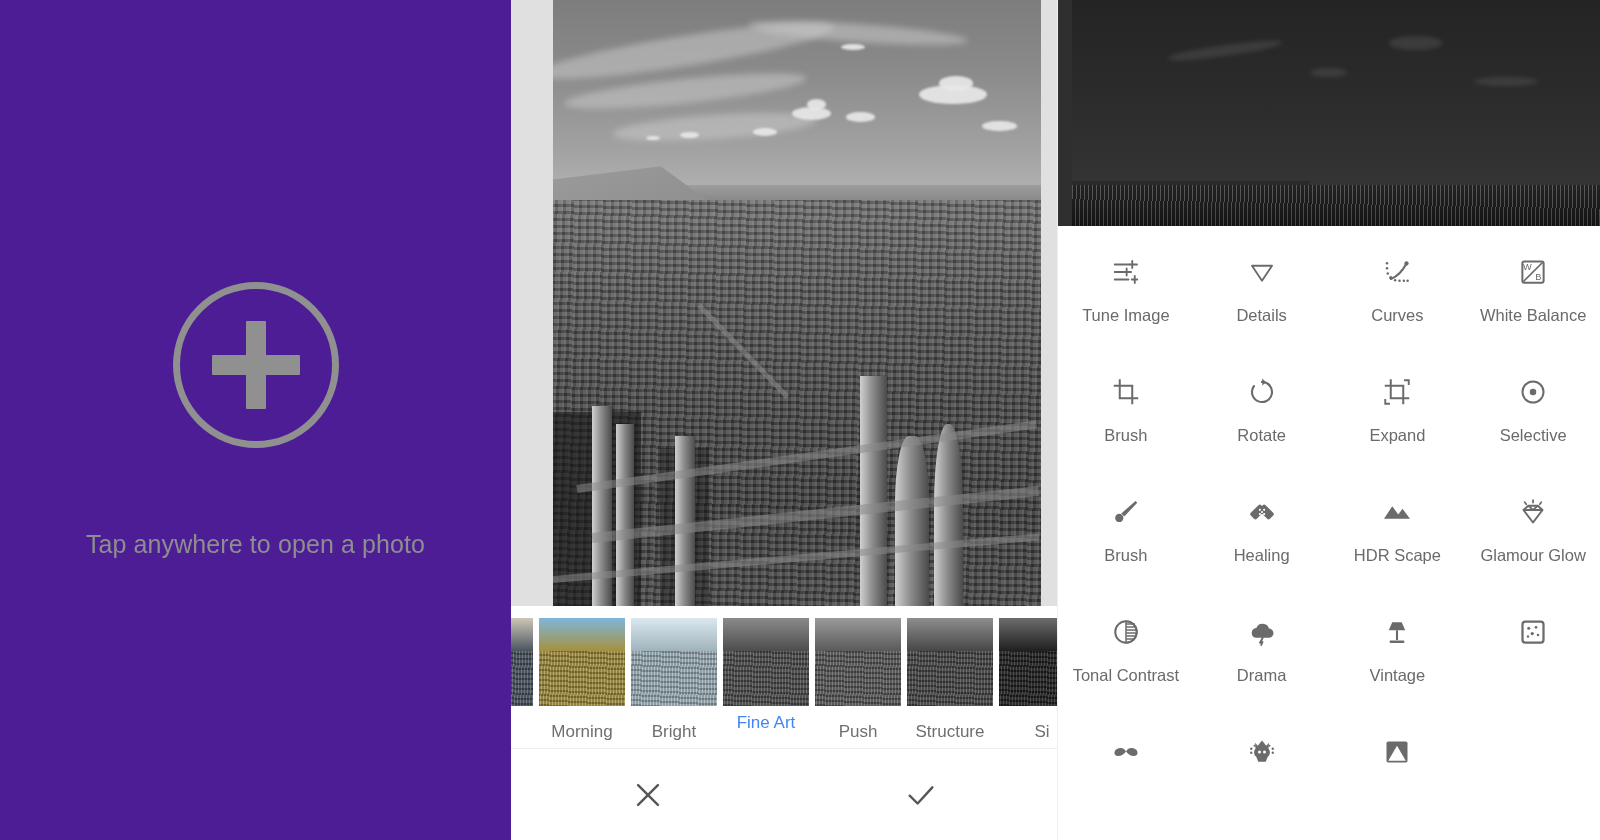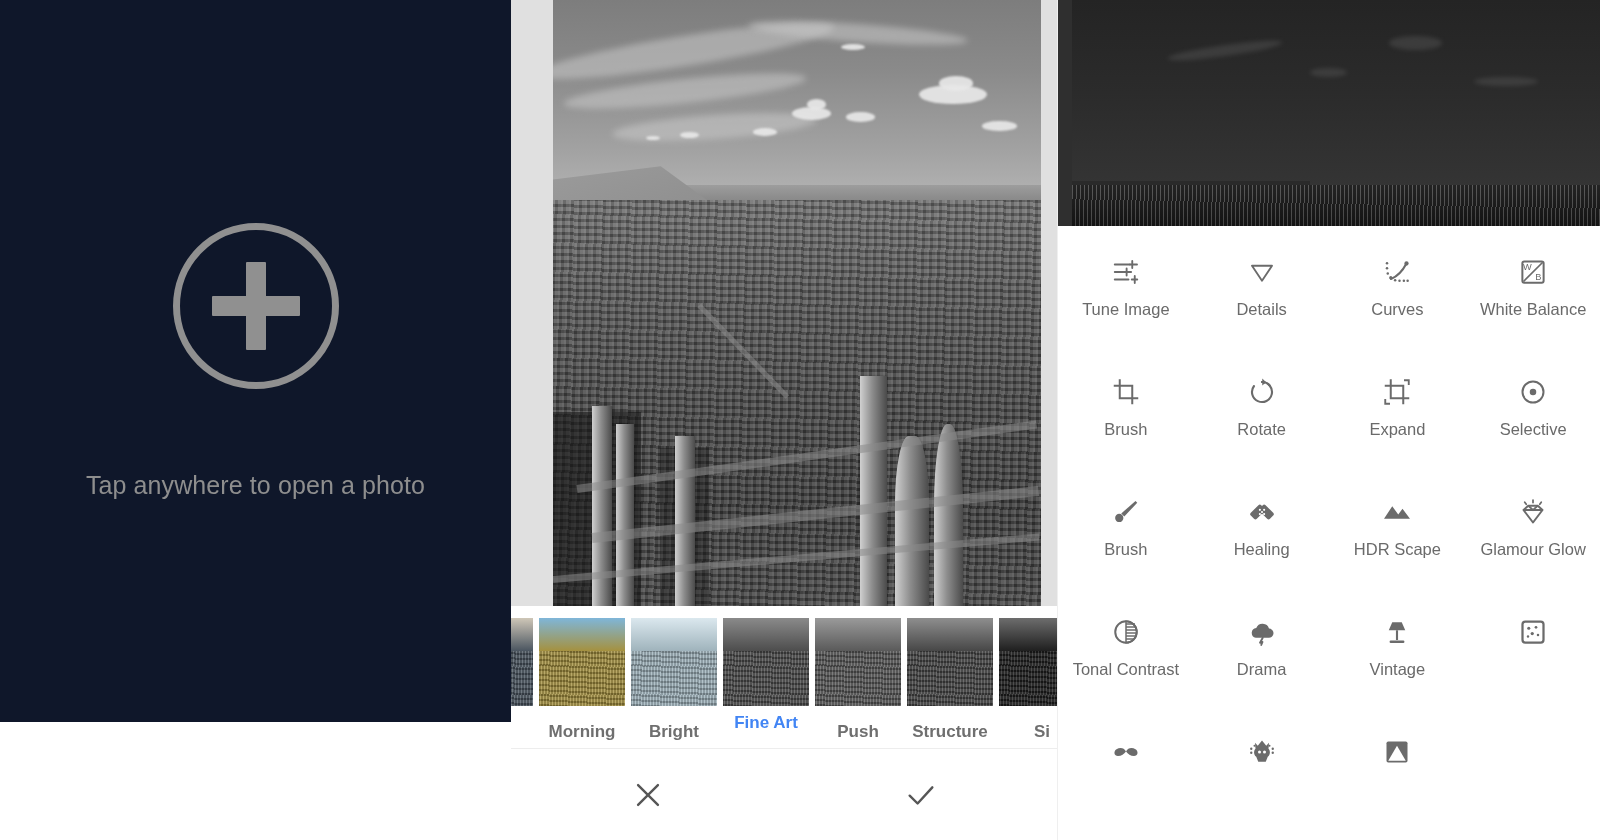--- a/index.html
+++ b/index.html
@@ -6,22 +6,22 @@
   body{
     width:1600px;height:840px;overflow:hidden;
     font-family:"Liberation Sans","DejaVu Sans",sans-serif;
     background:#ffffff;
   }
   .screen{position:relative;width:1600px;height:840px;display:flex;}
 
   
   .panel-empty{
     position:relative;
-    width:511px;height:722px;
-    background:#0f172a;
+    width:511px;height:840px;
+    background:#4c1d95;
     flex:0 0 511px;
   }
   .empty-inner{
     position:absolute;left:0;top:0;width:100%;height:100%;
     display:flex;flex-direction:column;align-items:center;justify-content:center;
   }
   .plus-circle{
     width:166px;height:166px;border-radius:50%;
     border:7px solid #909090;
     display:flex;align-items:center;justify-content:center;
@@ -37,21 +37,21 @@
   .empty-hint{
     font-size:25px;color:#8e8e8e;letter-spacing:.1px;font-weight:400;
   }
 
   
   .panel-looks{
     position:relative;
     width:546px;height:840px;
     background:#ffffff;
     flex:0 0 546px;
-    display:flex;flex-direction:column;font-weight:bold;
+    display:flex;flex-direction:column;
   }
   .looks-canvas{
     position:relative;
     height:606px;
     background:#e0e0e0;
     overflow:hidden;
     flex:0 0 606px;
   }
   .main-photo{
     position:absolute;left:42px;top:0;width:488px;height:606px;
@@ -178,21 +178,21 @@
   }
   .tool-cell{
     display:flex;flex-direction:column;align-items:center;
     padding-top:16px;cursor:pointer;
   }
   .tool-icon{
     width:40px;height:40px;display:flex;align-items:center;justify-content:center;
     color:#6b6b6b;
   }
   .tool-label{
-    margin-top:8px;font-size:16.5px;color:#6a6a6a;text-align:center;line-height:1.2;
+    margin-top:14px;font-size:16.5px;color:#6a6a6a;text-align:center;line-height:1.2;
     max-width:110px;
   }
 
   .tools-tabbar{
     height:62px;flex:0 0 62px;
     border-top:1px solid #ececec;
     display:flex;align-items:center;
   }
   .tab{
     flex:1 1 0;text-align:center;font-size:18px;letter-spacing:.6px;color:#6d6d6d;

